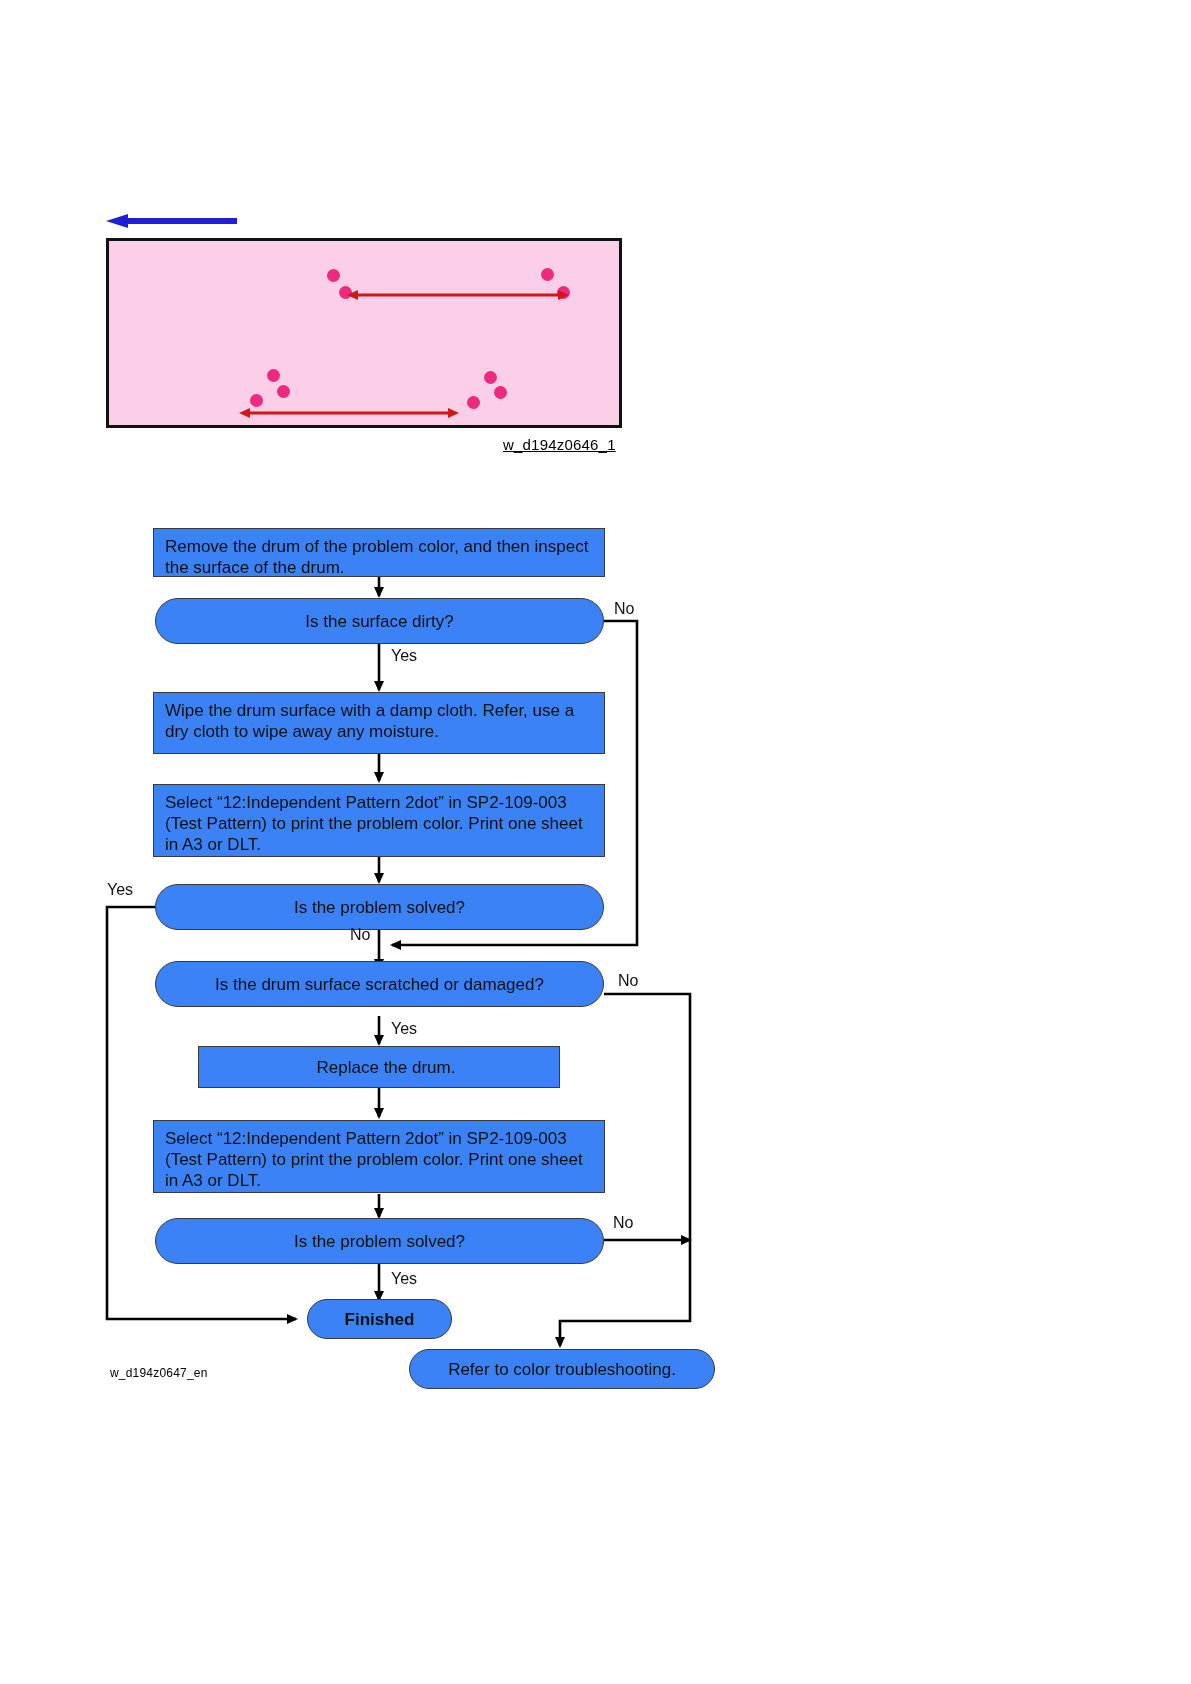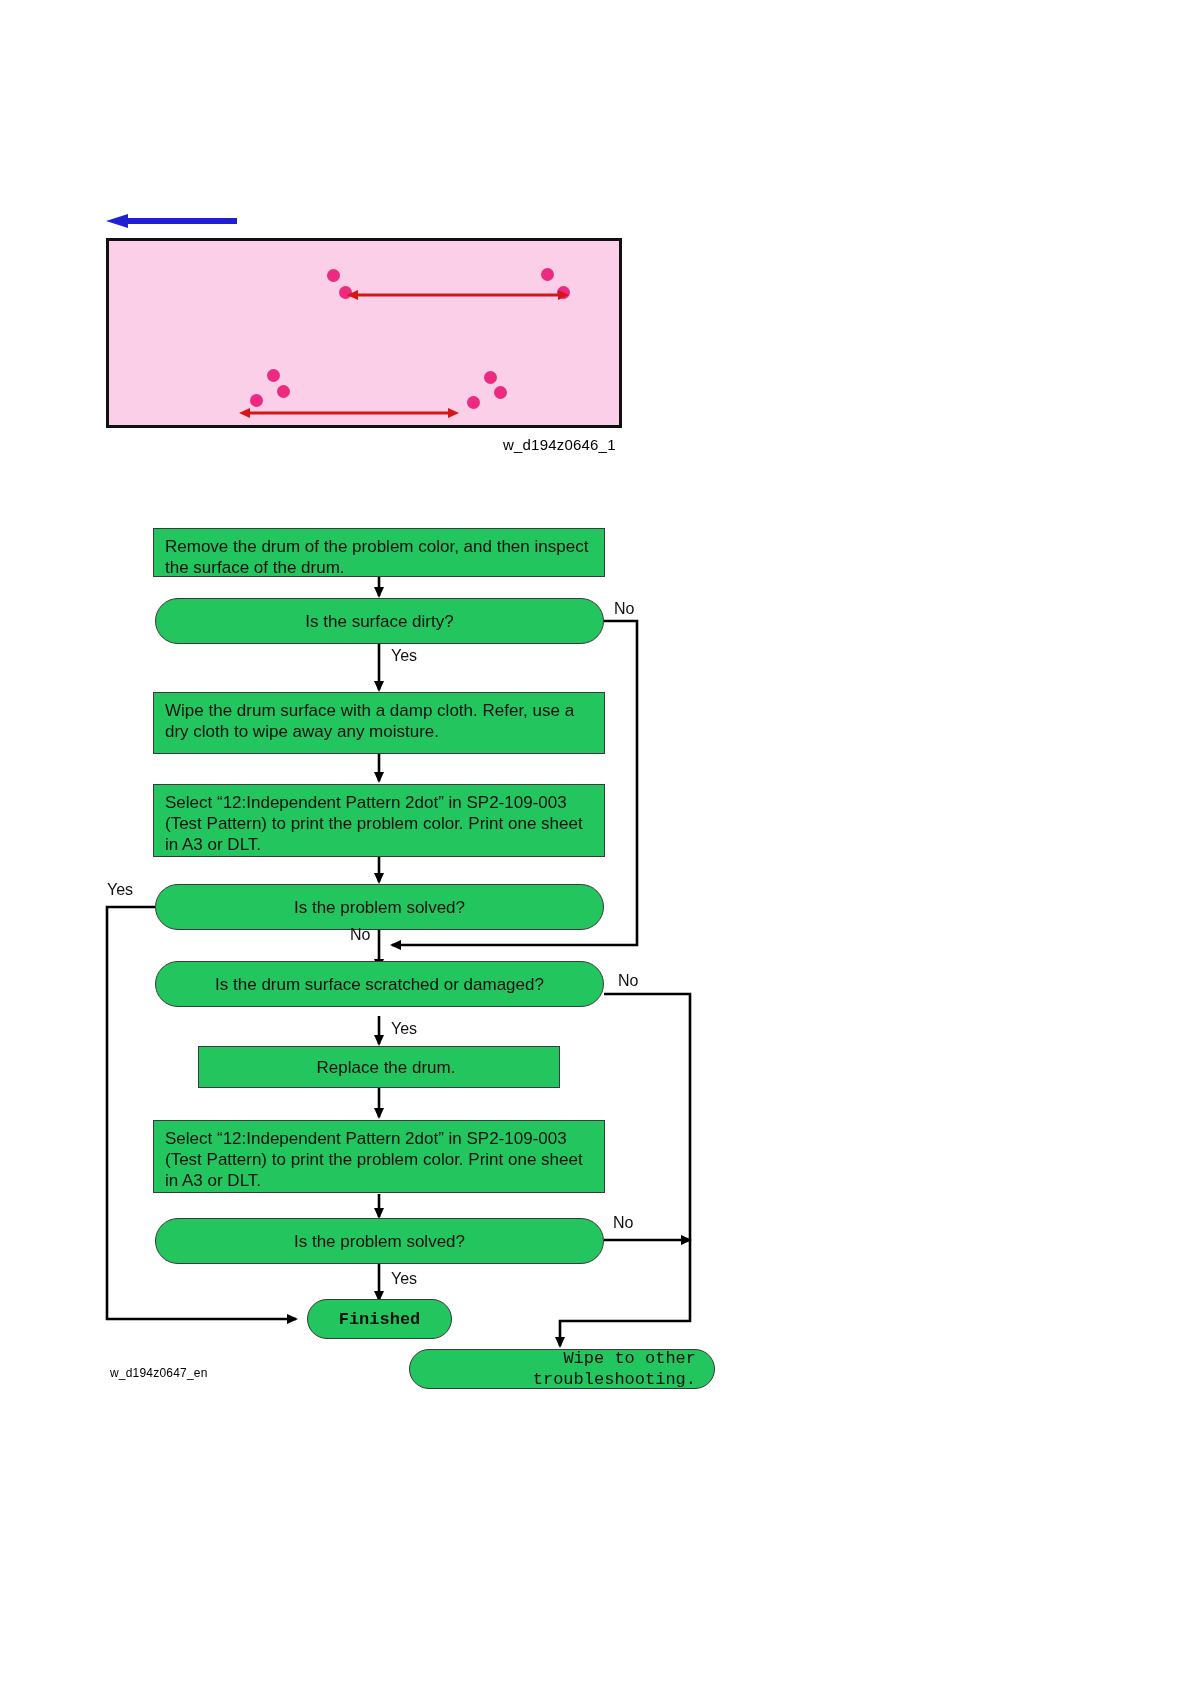--- a/index.html
+++ b/index.html
@@ -43,32 +43,33 @@
   }
   .red-arrow {
     position: absolute;
     height: 12px;
   }
   .fig-caption {
     position: absolute;
     font-size: 15px;
     color: #000;
     letter-spacing: .2px;
+    text-decoration: underline;
   }
 
   
   #flowchart {
     position: absolute;
     left: 0; top: 0;
     width: 1191px; height: 1684px;
   }
   .node {
     position: absolute;
     box-sizing: border-box;
-    background: #22c55e;
+    background: #3b82f6;
     border: 1.5px solid #3a3a3a;
     display: flex;
     align-items: center;
     font-size: 17px;
     line-height: 21px;
     color: #111111;
   }
   .node.process {
     padding: 7px 10px 7px 11px;
     align-items: flex-start;
@@ -86,21 +87,20 @@
     justify-content: center;
     text-align: center;
     padding: 0 18px;
   }
   .node.terminal {
     border-radius: 24px;
     justify-content: center;
     text-align: right;
     padding: 0 18px;
     font-weight: bold;
-    font-family: Liberation Mono, monospace;
   }
   .node.terminal.plain {
     font-weight: normal;
   }
   .edge-label {
     position: absolute;
     font-size: 16px;
     color: #111111;
     white-space: nowrap;
   }
@@ -207,21 +207,21 @@
   <div class="node decision" style="left:155px; top:961px; width:449px; height:46px;">Is the drum surface scratched or damaged?</div>
 
   <div class="node process center" style="left:198px; top:1046px; width:362px; height:42px;">Replace the drum.</div>
 
   <div class="node process" style="left:153px; top:1120px; width:452px; height:73px;">Select “12:Independent Pattern 2dot” in SP2-109-003 (Test Pattern) to print the problem color. Print one sheet in A3 or DLT.</div>
 
   <div class="node decision" style="left:155px; top:1218px; width:449px; height:46px;">Is the problem solved?</div>
 
   <div class="node terminal" style="left:307px; top:1299px; width:145px; height:40px;">Finished</div>
 
-  <div class="node terminal plain" style="left:409px; top:1349px; width:306px; height:40px;">Wipe to other troubleshooting.</div>
+  <div class="node terminal plain" style="left:409px; top:1349px; width:306px; height:40px;">Refer to color troubleshooting.</div>
 
   <div class="edge-label" style="left:614px; top:600px;">No</div>
   <div class="edge-label" style="left:391px; top:647px;">Yes</div>
   <div class="edge-label" style="left:107px; top:881px;">Yes</div>
   <div class="edge-label" style="left:350px; top:926px;">No</div>
   <div class="edge-label" style="left:618px; top:972px;">No</div>
   <div class="edge-label" style="left:391px; top:1020px;">Yes</div>
   <div class="edge-label" style="left:613px; top:1214px;">No</div>
   <div class="edge-label" style="left:391px; top:1270px;">Yes</div>
 

